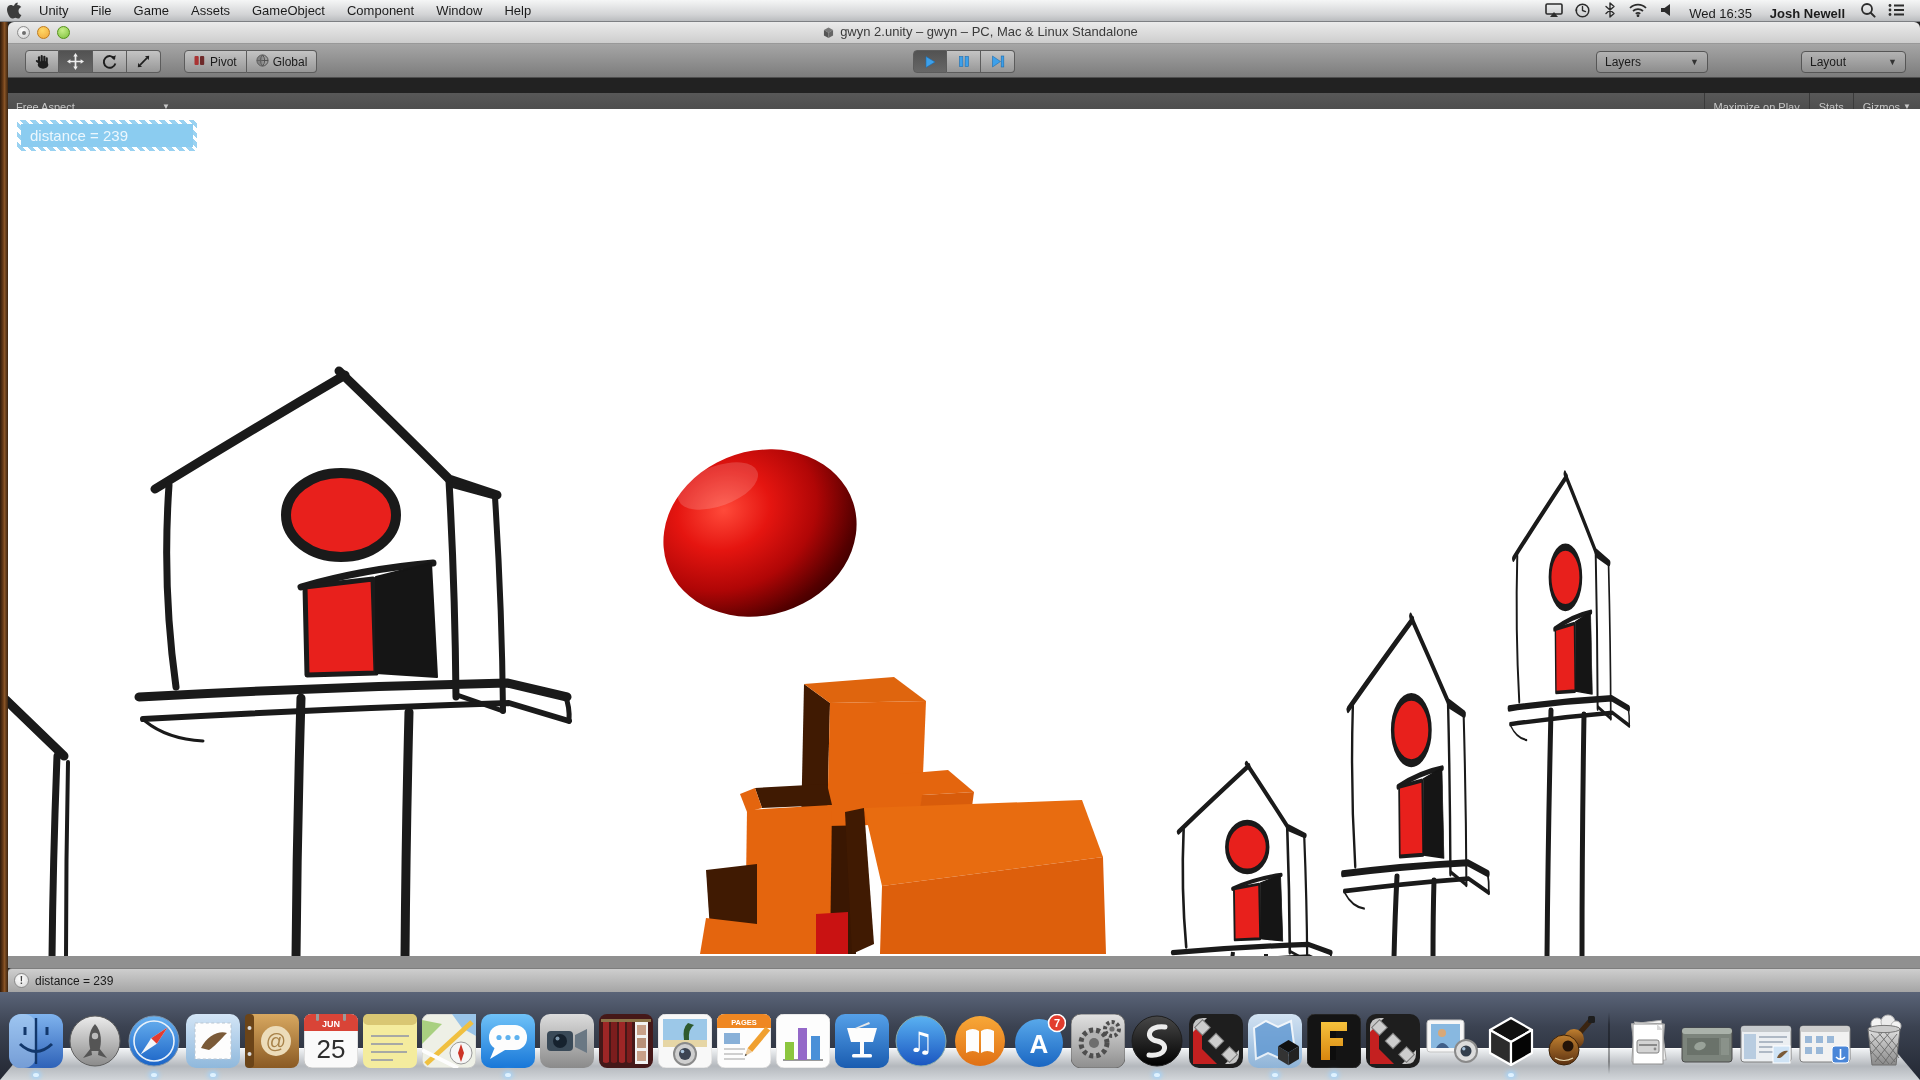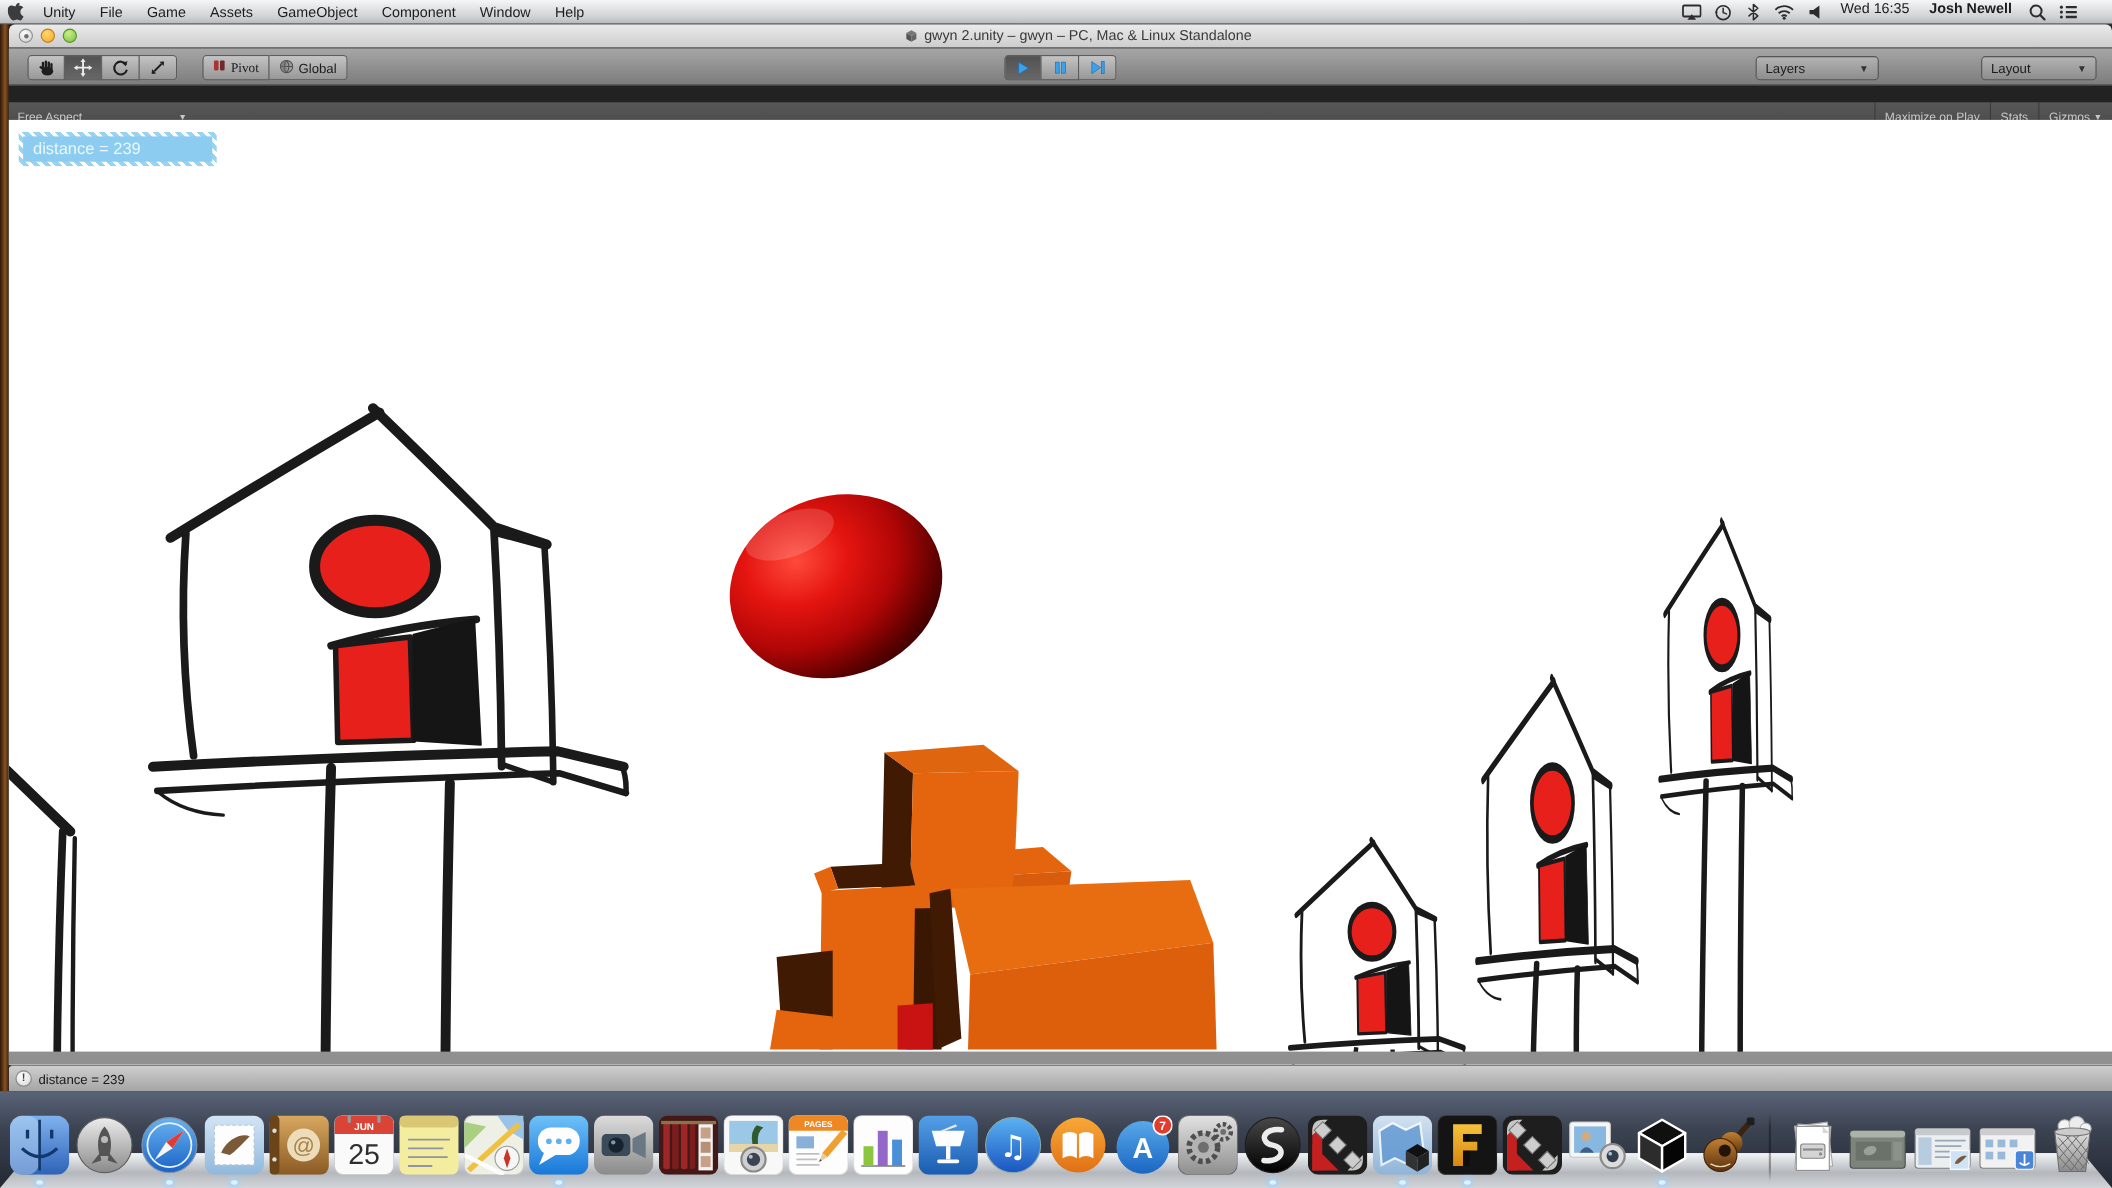--- a/index.html
+++ b/index.html
@@ -9,21 +9,21 @@
   
   #desktop-strip { position:absolute; left:0; top:22px; width:8px; height:970px;
     background:linear-gradient(90deg,#2e1a0a,#6b3d18 40%,#8a5526 55%,#3c2410);
   }
 
   
   #menubar { position:absolute; left:0; top:0; width:1920px; height:22px;
     background:linear-gradient(#f5f6f6,#d2d3d5 70%,#babcbf); border-bottom:1px solid #7d7f83;
     display:flex; align-items:center; font-size:13px; color:#1c1c1c; }
   #menubar .left { display:flex; align-items:center; height:100%; }
-  #menubar .right { margin-left:auto; display:flex; align-items:flex-start; height:100%; padding-right:26px; }
+  #menubar .right { margin-left:auto; display:flex; align-items:flex-end; height:100%; padding-right:10px; }
   .menu-item { padding:0 11px; height:100%; display:flex; align-items:center; }
   .menu-item.app { font-weight:normal; }
   .mb-icon { width:20px; height:22px; display:flex; align-items:center; justify-content:center; margin:0 4px; }
   #menubar .clock, #menubar .user { padding:0 9px; }
   #menubar .user { font-weight:bold; }
 
   
   #titlebar { position:absolute; left:8px; top:22px; right:0; height:22px;
     background:linear-gradient(#ebebeb,#cdcdcd); border-bottom:1px solid #999;
     border-radius:6px 6px 0 0; display:flex; align-items:center; }
@@ -34,21 +34,21 @@
   .tl.min { background:radial-gradient(circle at 40% 30%,#ffd867,#f0a73a); border:1px solid #c07c1c; }
   .tl.zoom { background:radial-gradient(circle at 40% 30%,#c7ee8a,#7cc03c); border:1px solid #549118; }
   #title-text { position:absolute; left:0; right:0; text-align:center; font-size:13px; color:#3a3a3a;margin-left:32px; }
   #title-text .t-ico { display:inline-block; vertical-align:-3px; margin-right:5px; }
 
   #toolbar { position:absolute; left:8px; top:44px; right:0; height:34px;
     background:linear-gradient(#a6a6a6,#7c7c7c); border-bottom:1px solid #4e4e4e; }
   .btn-group { position:absolute; top:6px; display:flex; }
   .tbtn { width:34px; height:23px; background:linear-gradient(#c4c4c4,#979797); border:1px solid #5c5c5c;
     border-left-width:0; display:flex; align-items:center; justify-content:center; }
-  .btn-group .tbtn:first-child { border-left-width:1px; border-radius:4px 0 0 4px;font-family:Liberation Serif, serif; }
+  .btn-group .tbtn:first-child { border-left-width:1px; border-radius:4px 0 0 4px; }
   .btn-group .tbtn:last-child { border-radius:0 4px 4px 0; }
   .tbtn.active { background:linear-gradient(#525252,#676767); }
   .tbtn.txt { width:auto; padding:0 9px; font-size:12px; color:#1b1b1b; gap:4px; }
   #tools { left:17px; }
   #pivot-group { left:176px; }
   #playback { left:50%; transform:translateX(-50%); }
   .dropdown { position:absolute; top:7px; height:22px; background:linear-gradient(#b3b3b3,#8d8d8d);
     border:1px solid #565656; border-radius:4px; font-size:12px; color:#1b1b1b;
     display:flex; align-items:center; padding:0 8px;justify-content:center; }
   .dropdown .arrow { margin-left:auto; font-size:9px; color:#333; }

